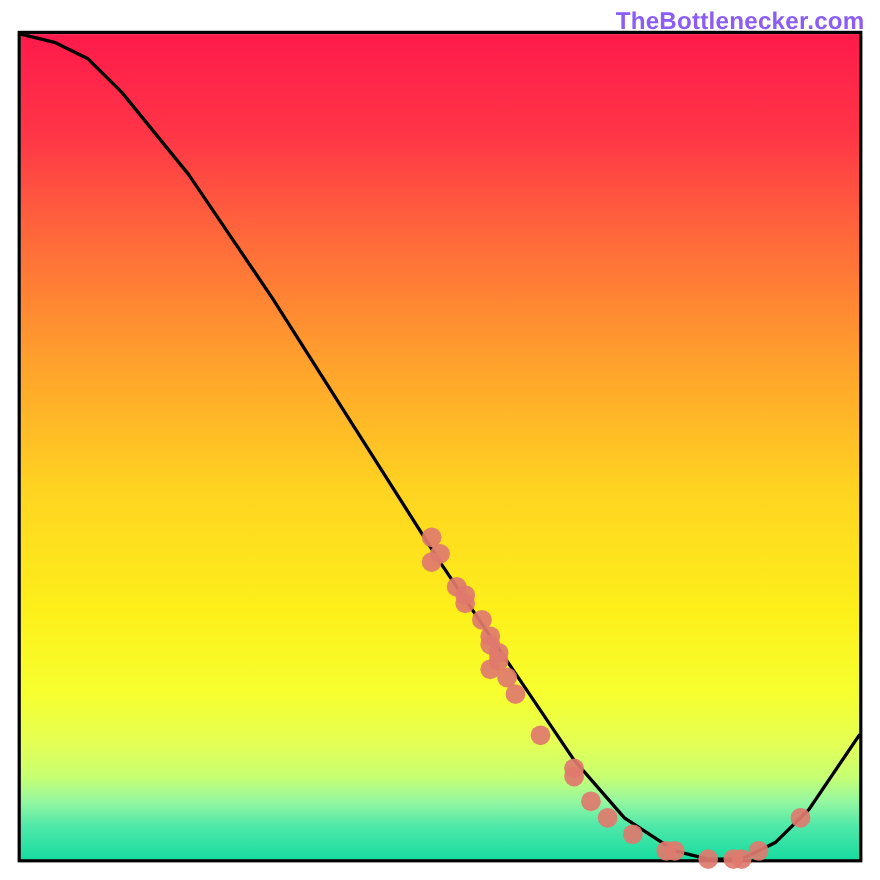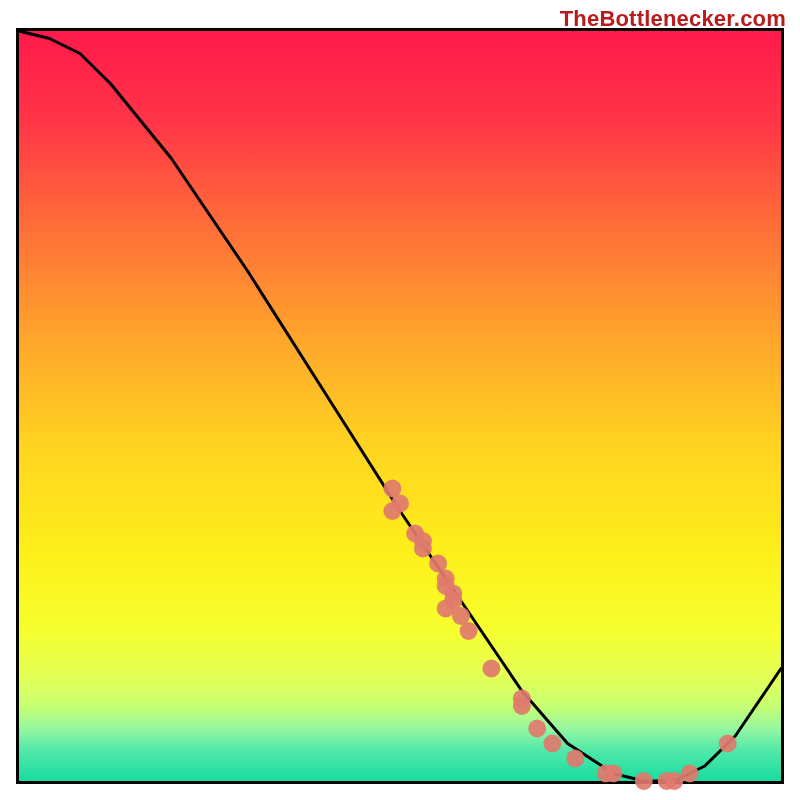--- a/index.html
+++ b/index.html
@@ -14,21 +14,21 @@
     position: relative;
     width: 800px;
     height: 800px;
   }
   .watermark {
     position: absolute;
     top: 6px;
     right: 14px;
     font-size: 22px;
     font-weight: bold;
-    color: #b91c1c;
+    color: #8b5cf6;
     letter-spacing: 0.2px;
   }
   .plot-frame {
     position: absolute;
     left: 16px;
     top: 28px;
     width: 768px;
     height: 756px;
     box-sizing: border-box;
     border: 3px solid #000;

